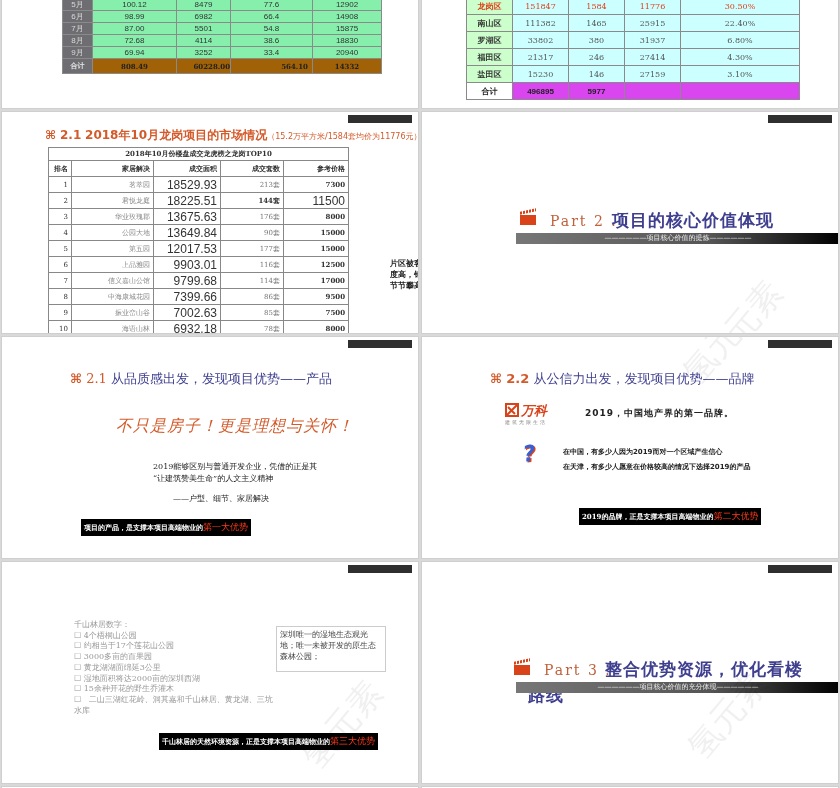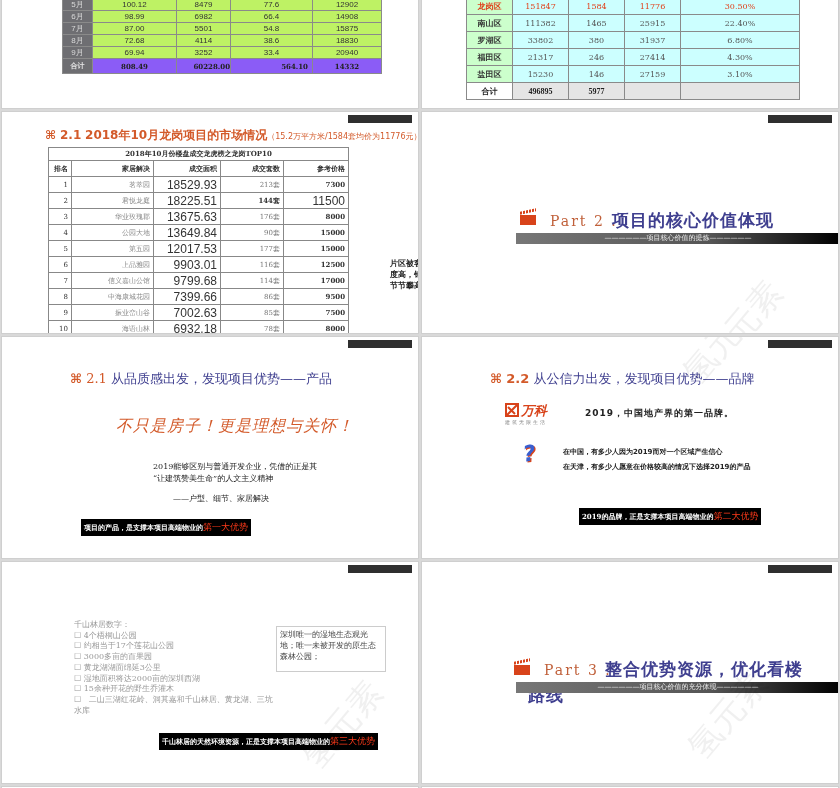--- a/index.html
+++ b/index.html
@@ -3,32 +3,32 @@
 <meta charset="utf-8">
 <style>
   html,body{margin:0;padding:0;}
   body{width:840px;height:788px;background:#d9d9d9;position:relative;overflow:hidden;font-family:"DejaVu Serif",serif;}
   .slide{position:absolute;background:#fff;overflow:hidden;border:1px solid #cfcfcf;box-sizing:border-box;}
   .topbar{position:absolute;top:3px;right:6px;width:64px;height:8px;background:#2f2f2f;}
   
   .t1{position:absolute;left:60px;top:-1px;border-collapse:collapse;font-family:"Liberation Sans",sans-serif;font-size:8px;}
   .t1 td{border:1px solid #8a8a8a;height:11px;padding:0;text-align:center;color:#333;}
   .t1 td.m{background:#6e6e72;color:#d9d9d9;width:29px;}
-  .t1 td.y{background:#bef264;}
+  .t1 td.y{background:#86efac;}
   .t1 tr.hl td.y{color:#e0401a;}
   .t1 tr.hl td.m{color:#e0401a;}
-  .t1 tr.tot td{background:#8b5cf6;font-family:"DejaVu Serif",serif;font-weight:bold;font-size:7px;color:#222;}
+  .t1 tr.tot td{background:#a16207;font-family:"DejaVu Serif",serif;font-weight:bold;font-size:7px;color:#222;}
   .t1 tr.tot td.m{background:#6e6e72;color:#e8e8e8;}
   
   .t2{position:absolute;left:44px;top:-2px;border-collapse:collapse;font-family:"DejaVu Serif",serif;font-size:8px;}
   .t2 td{border:1px solid #8a8a8a;height:16px;padding:0;text-align:center;color:#555;}
   .t2 td.d{background:#ccffcc;font-weight:bold;color:#333;width:45px;}
   .t2 td.c{background:#ccffff;}
   .t2 tr.hl td{color:#e0401a;}
-  .t2 tr.tot td{background:#e5e5e5;font-family:Liberation Serif, serif;font-weight:bold;color:#222;}
+  .t2 tr.tot td{background:#d946ef;font-family:Liberation Sans, sans-serif;font-weight:bold;color:#222;}
   .t2 tr.tot td.d{background:#fff;font-family:"DejaVu Serif",serif;}
   
   .sec-title{position:absolute;font-family:"DejaVu Sans",sans-serif;white-space:nowrap;}
   .sec-title .num{color:#d35a2a;font-weight:bold;}
   .sec-title .txt{color:#3f3f8f;font-weight:bold;}
   
   .t3{position:absolute;left:46px;top:35px;border-collapse:collapse;font-size:7px;font-family:"DejaVu Serif",serif;}
   .t3 td{border:1px solid #888;height:15px;padding:0 3px;text-align:right;color:#333;}
   .t3 tr.cap td{text-align:center;font-weight:bold;height:12px;}
   .t3 tr.hd td{font-weight:bold;}

